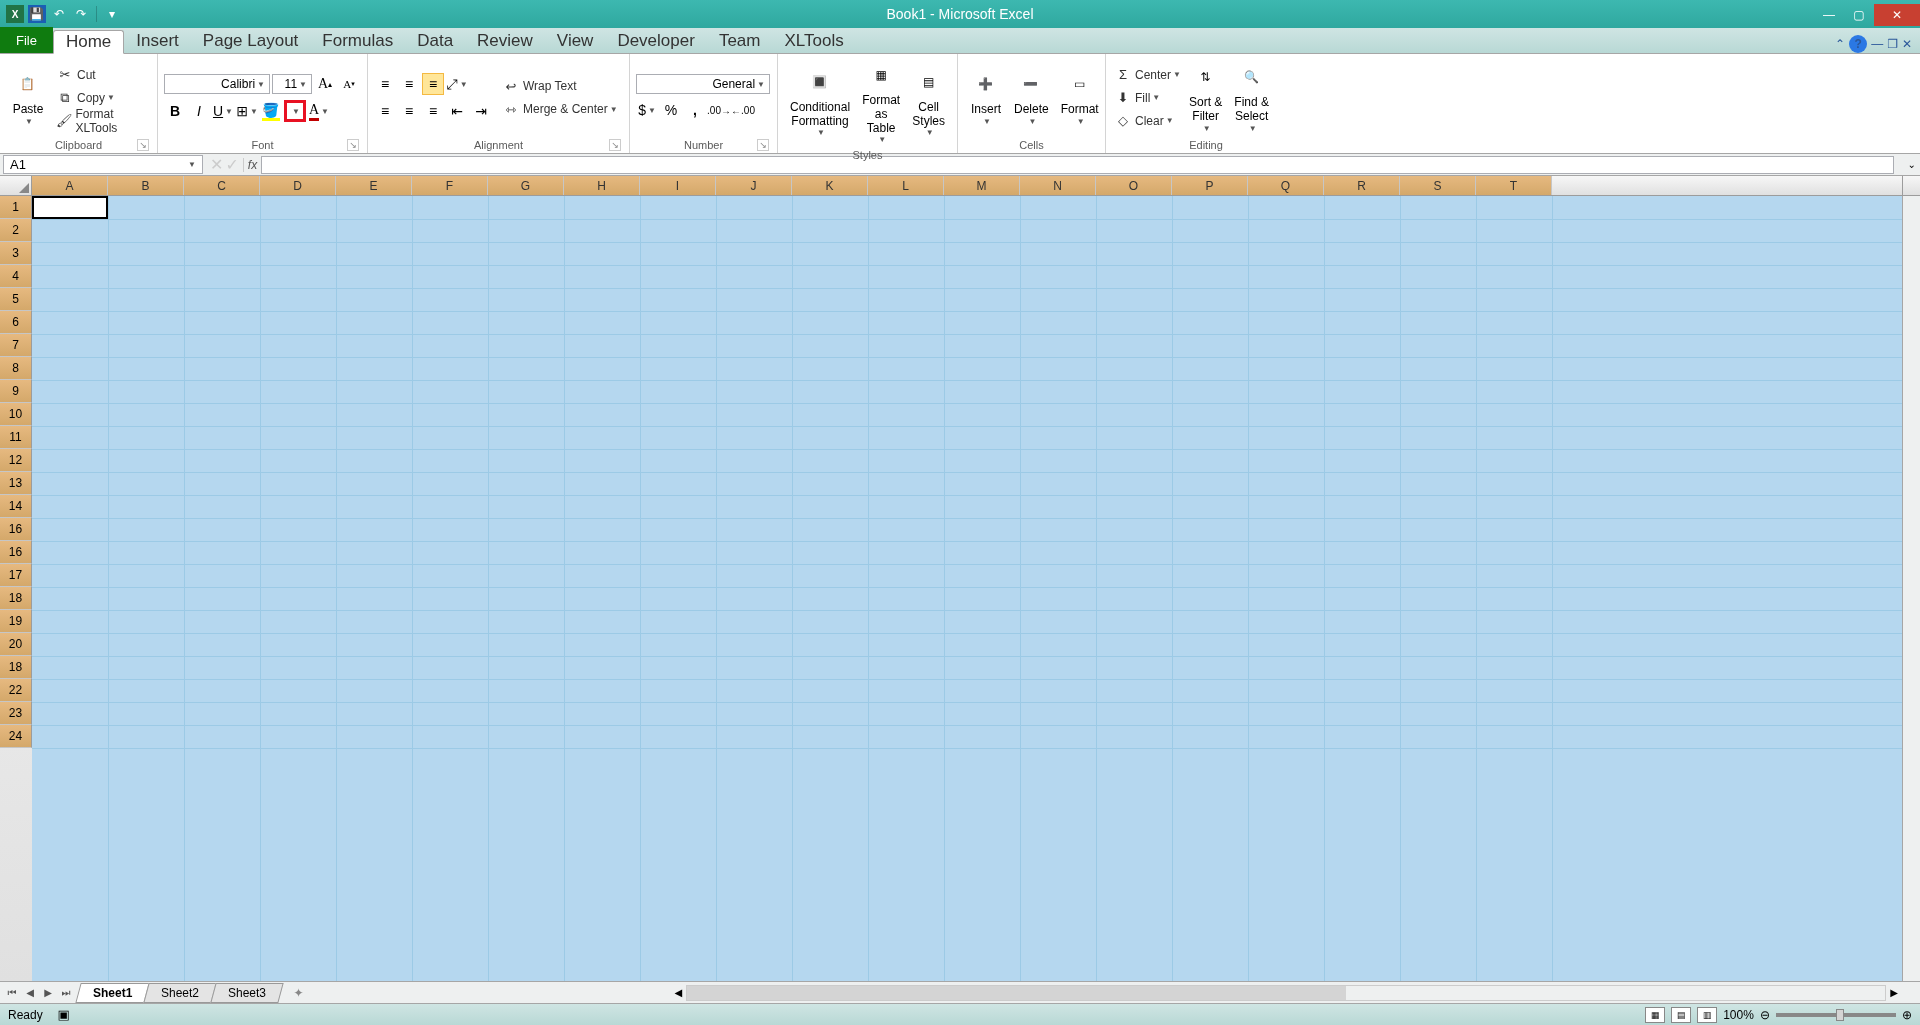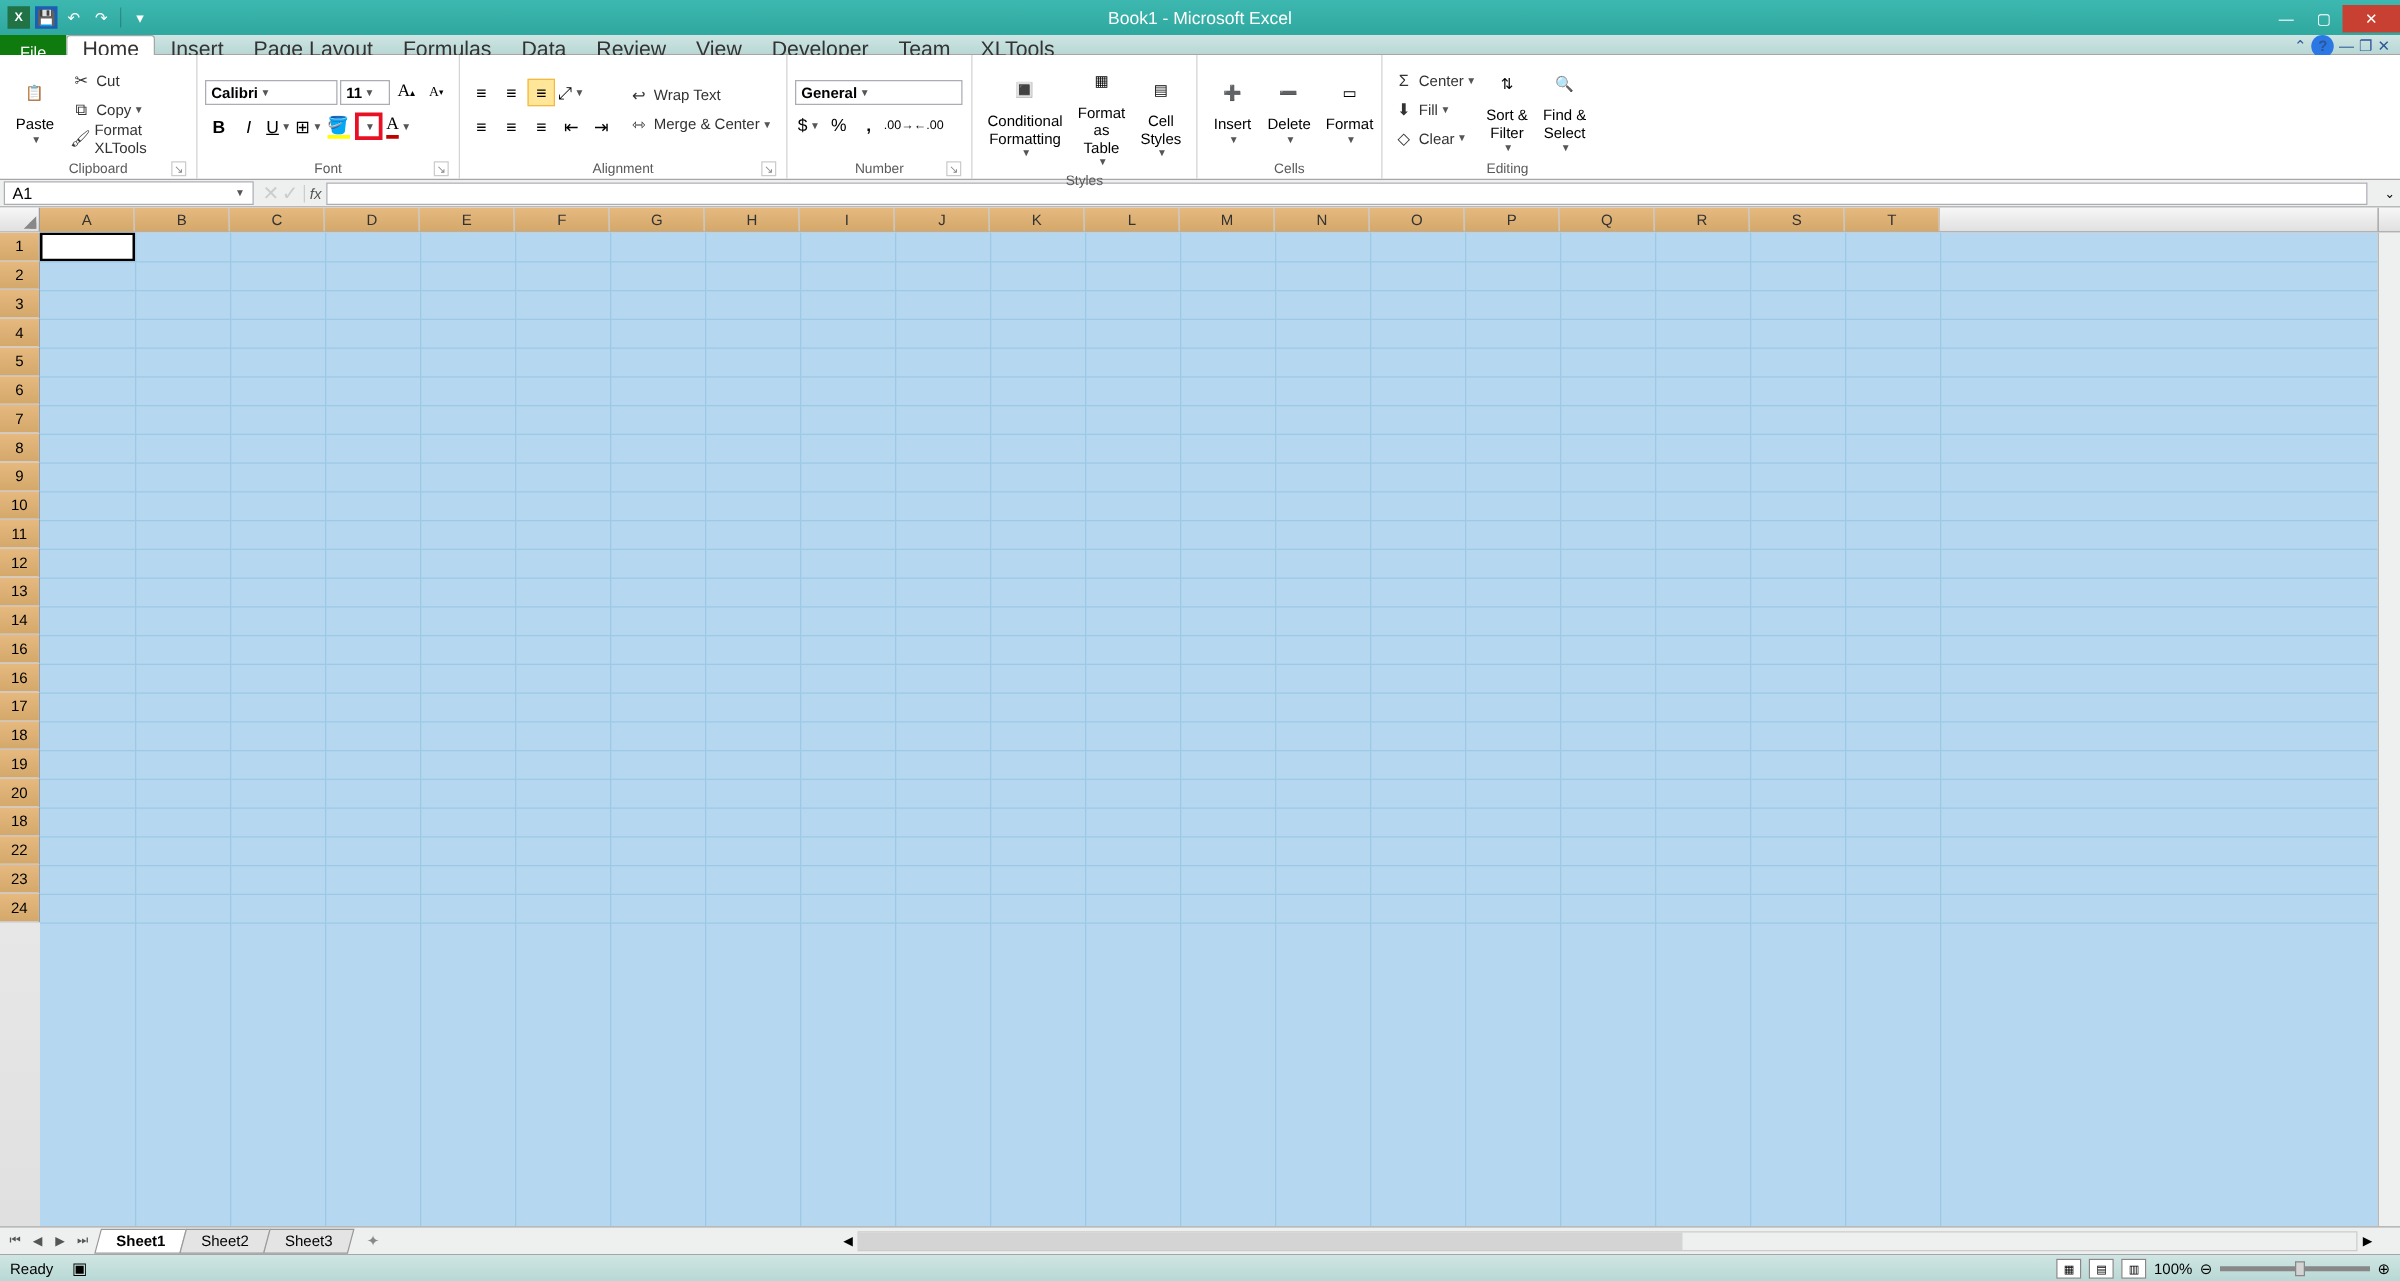--- a/index.html
+++ b/index.html
@@ -11,21 +11,21 @@
 .qat-icon { width: 18px; height: 18px; display: flex; align-items: center; justify-content: center; font-size: 12px; color: #fff; }
 .qat-icon.excel { background: #217346; color: #fff; font-weight: bold; font-size: 10px; }
 .qat-icon.save { background: #1a5fb4; color: #fff; }
 .qat-sep { width: 1px; height: 16px; background: rgba(0,0,0,0.2); margin: 0 2px; }
 .title-text { position: absolute; left: 50%; transform: translateX(-50%); color: #fff; font-size: 14px; }
 .win-controls { margin-left: auto; display: flex; }
 .win-btn { width: 30px; height: 22px; display: flex; align-items: center; justify-content: center; color: #fff; font-size: 12px; margin-top: 2px; }
 .win-btn.close { background: #c84031; width: 46px; }
 
 
-.tabsrow { height: 16px; background: linear-gradient(to bottom, #cfe5e3, #b8d8d5); display: flex; align-items: flex-start; border-bottom: 1px solid #a6a6a6; position: relative; }
+.tabsrow { height: 26px; background: linear-gradient(to bottom, #cfe5e3, #b8d8d5); display: flex; align-items: flex-end; border-bottom: 1px solid #a6a6a6; position: relative; }
 .file-tab { background: #0f7b0f; color: #fff; padding: 4px 16px; font-size: 13px; height: 26px; display: flex; align-items: center; }
 .tab { padding: 4px 12px; font-size: 17px; color: #333; height: 24px; display: flex; align-items: center; }
 .tab.active { background: #fff; border: 1px solid #a6a6a6; border-bottom: 1px solid #fff; margin-bottom: -1px; border-radius: 3px 3px 0 0; }
 .tabs-right { margin-left: auto; display: flex; gap: 4px; padding-right: 8px; align-items: center; }
 .tabs-right span { font-size: 12px; color: #2b579a; }
 .help-icon { background: #2b78e4; color: #fff; border-radius: 50%; width: 18px; height: 18px; display: flex; align-items: center; justify-content: center; font-weight: bold; }
 
 
 .ribbon { height: 100px; background: #fff; border-bottom: 1px solid #a6a6a6; display: flex; position: relative; }
 .group { border-right: 1px solid #d4d4d4; padding: 4px 6px 0 6px; display: flex; flex-direction: column; position: relative; }
@@ -35,21 +35,21 @@
 
 .big-btn { display: flex; flex-direction: column; align-items: center; justify-content: center; padding: 2px 6px; font-size: 12px; line-height: 1.15; text-align: center; }
 .big-icon { width: 32px; height: 32px; margin-bottom: 2px; display: flex; align-items: center; justify-content: center; }
 
 .stack { display: flex; flex-direction: column; gap: 1px; justify-content: center; }
 .row { display: flex; align-items: center; gap: 2px; }
 .small-item { display: flex; align-items: center; font-size: 12px; color: #333; padding: 1px 2px; height: 22px; }
 .small-icon { width: 18px; height: 18px; margin-right: 3px; display: flex; align-items: center; justify-content: center; font-size: 13px; }
 .dd { font-size: 8px; color: #555; margin-left: 2px; }
 
-.combo { background: #fff; border: 1px solid #abadb3; font-size: 12px; padding: 2px 4px; display: flex; align-items: center; justify-content: flex-start; font-weight: bold; }
+.combo { background: #fff; border: 1px solid #abadb3; font-size: 12px; padding: 2px 4px; display: flex; align-items: center; justify-content: flex-end; }
 
 .icon-btn { width: 22px; height: 22px; display: flex; align-items: center; justify-content: center; font-size: 14px; }
 .icon-btn.hl { background: #ffe699; border: 1px solid #f4b942; }
 .icon-btn.redbox { border: 3px solid #e81123; }
 
 
 .fbar { height: 22px; background: #eef0f0; border-bottom: 1px solid #a6a6a6; display: flex; align-items: center; }
 .namebox { width: 200px; background: #fff; border: 1px solid #abadb3; margin: 0 3px; font-size: 13px; padding: 1px 6px; display: flex; justify-content: space-between; align-items: center; }
 .fx-btns { display: flex; gap: 2px; padding: 0 4px; }
 .fx-lbl { font-style: italic; font-size: 12px; color: #555; padding: 0 4px; border-left: 1px solid #ccc; }

